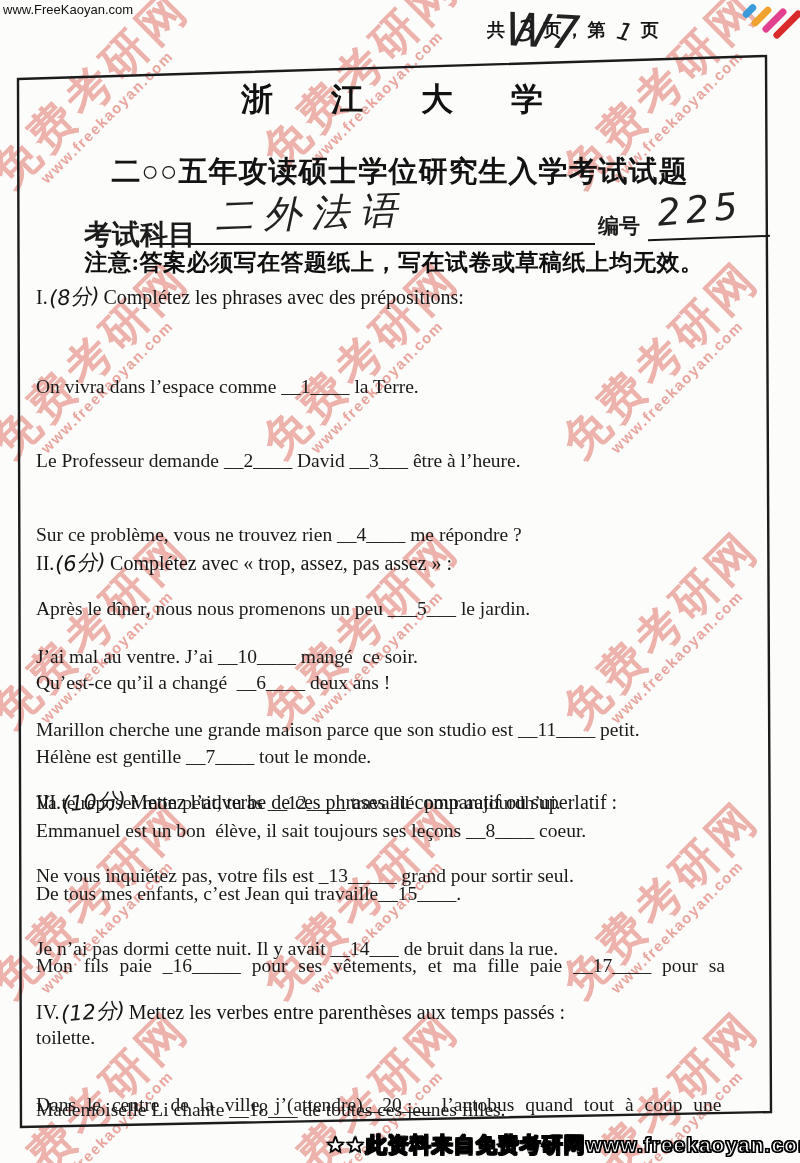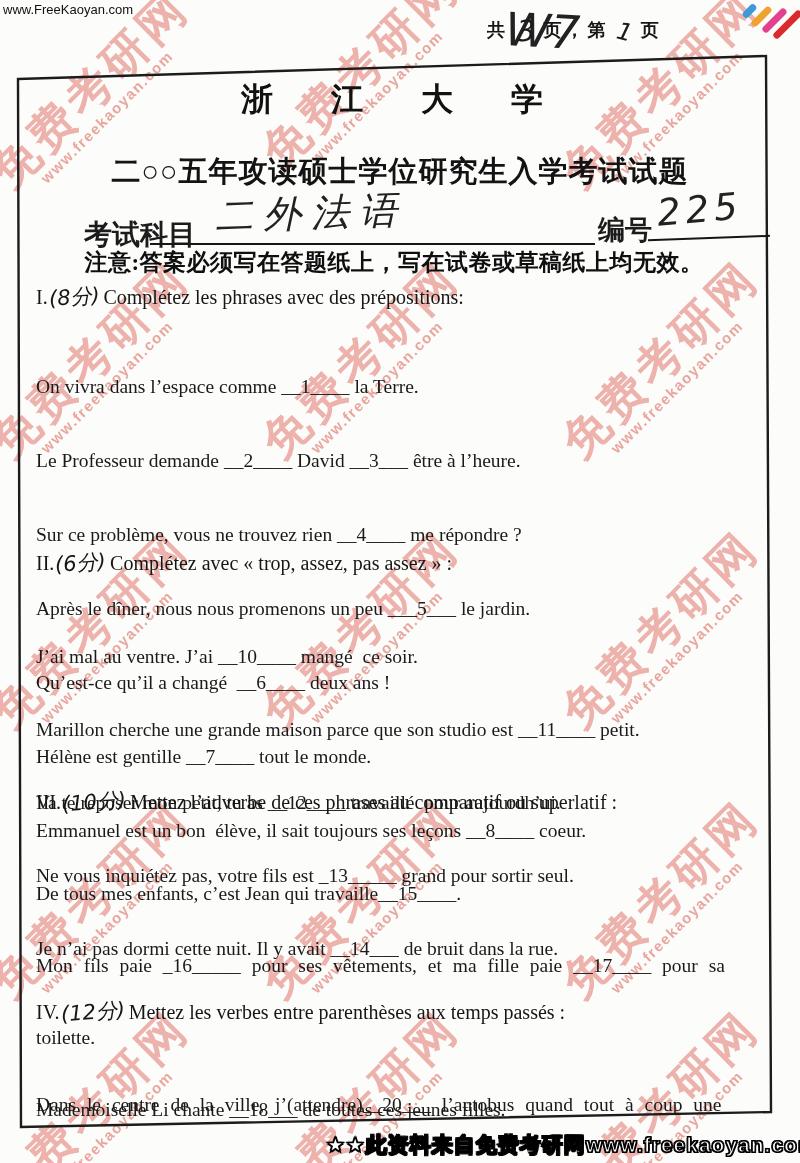--- a/index.html
+++ b/index.html
@@ -86,21 +86,21 @@
     font-size:29px; font-weight:700; letter-spacing:1px;
     color:#131313;
   }
   .subject-label { position:absolute; left:84px; top:216px; font-size:28px; font-weight:700; }
   .subject-value {
     position:absolute; left:215px; top:188px;
     font-size:38px; letter-spacing:10px; font-weight:400;
     transform:rotate(-2deg); color:#222;
   }
   .subject-underline { position:absolute; left:150px; top:243px; width:445px; height:2px; background:#161616; }
-  .number-label { position:absolute; left:598px; top:212px; font-size:27px; font-weight:700; }
+  .number-label { position:absolute; left:598px; top:212px; font-size:21px; font-weight:700; }
   .number-value {
     position:absolute; left:657px; top:188px;
     font-size:37px; letter-spacing:5px; font-weight:400;
     transform:rotate(-5deg); color:#222;
   }
   .number-underline { position:absolute; left:648px; top:237px; width:122px; height:2px; background:#161616; transform:rotate(-2deg); }
   .notice {
     position:absolute; left:18px; top:247px; width:752px;
     text-align:center;
     font-size:23px; font-weight:700; letter-spacing:0.5px;

